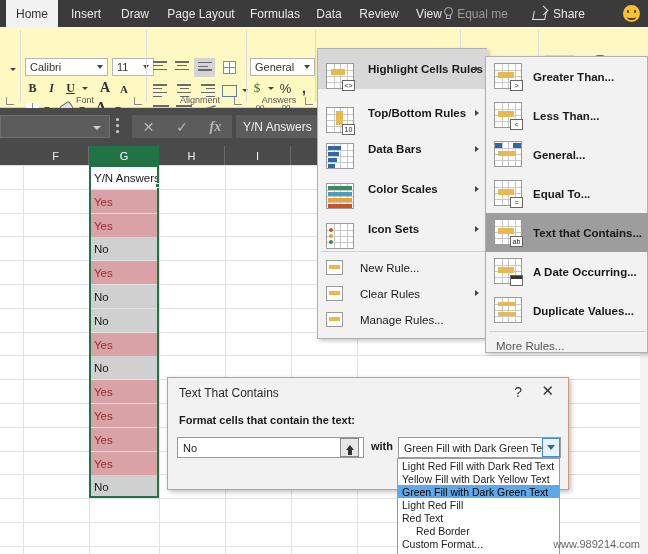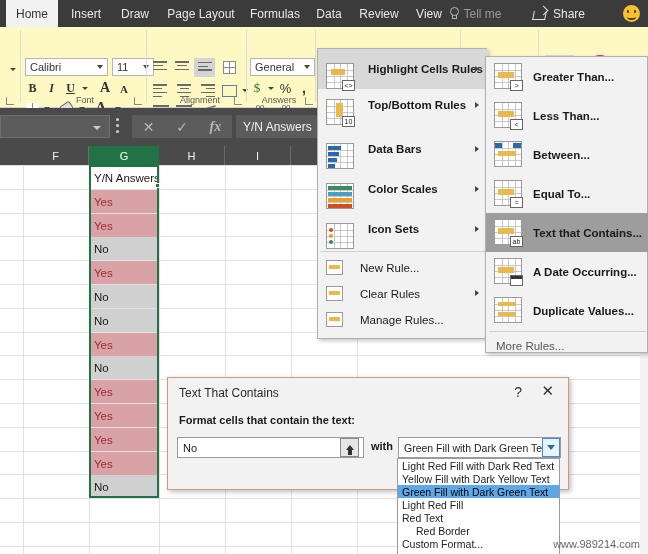--- a/index.html
+++ b/index.html
@@ -423,21 +423,21 @@
         </div>
         <div class="tab" style="left: 352px; width: 54px;">
           <span>Review</span>
         </div>
         <div class="tab" style="left: 408px; width: 42px;">
           <span>View</span>
         </div>
       </div>
     <div class="tab" style="left:432px;width:86px;">
       <span class="bulb"></span>
-      <span class="tellme">Tell me</span>
+      <span class="tellme">Equal me</span>
     </div>
     <div class="tab" style="left:522px;width:74px;">
       <span class="share-ico"></span>
       <span>Share</span>
     </div>
     <div class="smiley"></div>
   </div>
 
   <div class="ribbon">
 
@@ -723,21 +723,21 @@
             <span class="gl" style="left: 0px; top: 18px; width: 26px; height: 1px;"></span>
             <span class="gl" style="top: 0px; left: 6.5px; width: 1px; height: 24px;"></span>
             <span class="gl" style="top: 0px; left: 13px; width: 1px; height: 24px;"></span>
             <span class="gl" style="top: 0px; left: 19.5px; width: 1px; height: 24px;"></span>
             <span class="hl2" style="left: 4px; top: 5px; width: 14px; height: 6px;"></span>
             <span class="badge">&lt;&gt;</span>
           </span>
           <span class="mi-txt">Highlight Cells Rules</span>
           <span class="mi-arr"></span>
         </div>
-        <div class="mi" style="top: 36px;">
+        <div class="mi" style="top: 44px;">
           <span class="gico mi-ico" style="top: 7px;">
             <span class="gl" style="left: 0px; top: 6px; width: 26px; height: 1px;"></span>
             <span class="gl" style="left: 0px; top: 12px; width: 26px; height: 1px;"></span>
             <span class="gl" style="left: 0px; top: 18px; width: 26px; height: 1px;"></span>
             <span class="gl" style="top: 0px; left: 6.5px; width: 1px; height: 24px;"></span>
             <span class="gl" style="top: 0px; left: 13px; width: 1px; height: 24px;"></span>
             <span class="gl" style="top: 0px; left: 19.5px; width: 1px; height: 24px;"></span>
             <span class="hl2" style="left: 9px; top: 3px; width: 7px; height: 14px; background: rgb(232, 185, 79);"></span>
             <span class="badge">10</span>
           </span>
@@ -847,21 +847,21 @@
             <span class="gl" style="left: 0px; top: 6px; width: 26px; height: 1px;"></span>
             <span class="gl" style="left: 0px; top: 12px; width: 26px; height: 1px;"></span>
             <span class="gl" style="left: 0px; top: 18px; width: 26px; height: 1px;"></span>
             <span class="gl" style="top: 0px; left: 6.5px; width: 1px; height: 24px;"></span>
             <span class="gl" style="top: 0px; left: 13px; width: 1px; height: 24px;"></span>
             <span class="gl" style="top: 0px; left: 19.5px; width: 1px; height: 24px;"></span>
             <span class="hl2" style="left: 0px; top: 1px; width: 7px; height: 5px; background: rgb(43, 106, 168);"></span>
             <span class="hl2" style="left: 18px; top: 1px; width: 8px; height: 5px; background: rgb(43, 106, 168);"></span>
             <span class="hl2" style="left: 3px; top: 9px; width: 18px; height: 5px;"></span>
           </span>
-          <span class="smi-txt">Between...</span>
+          <span class="smi-txt">General...</span>
         </div>
         <div class="smi" style="top: 117px;">
           <span class="gico smi-ico" style="top: 6px;">
             <span class="gl" style="left: 0px; top: 6px; width: 26px; height: 1px;"></span>
             <span class="gl" style="left: 0px; top: 12px; width: 26px; height: 1px;"></span>
             <span class="gl" style="left: 0px; top: 18px; width: 26px; height: 1px;"></span>
             <span class="gl" style="top: 0px; left: 6.5px; width: 1px; height: 24px;"></span>
             <span class="gl" style="top: 0px; left: 13px; width: 1px; height: 24px;"></span>
             <span class="gl" style="top: 0px; left: 19.5px; width: 1px; height: 24px;"></span>
             <span class="hl2" style="left: 3px; top: 8px; width: 16px; height: 6px;"></span>

